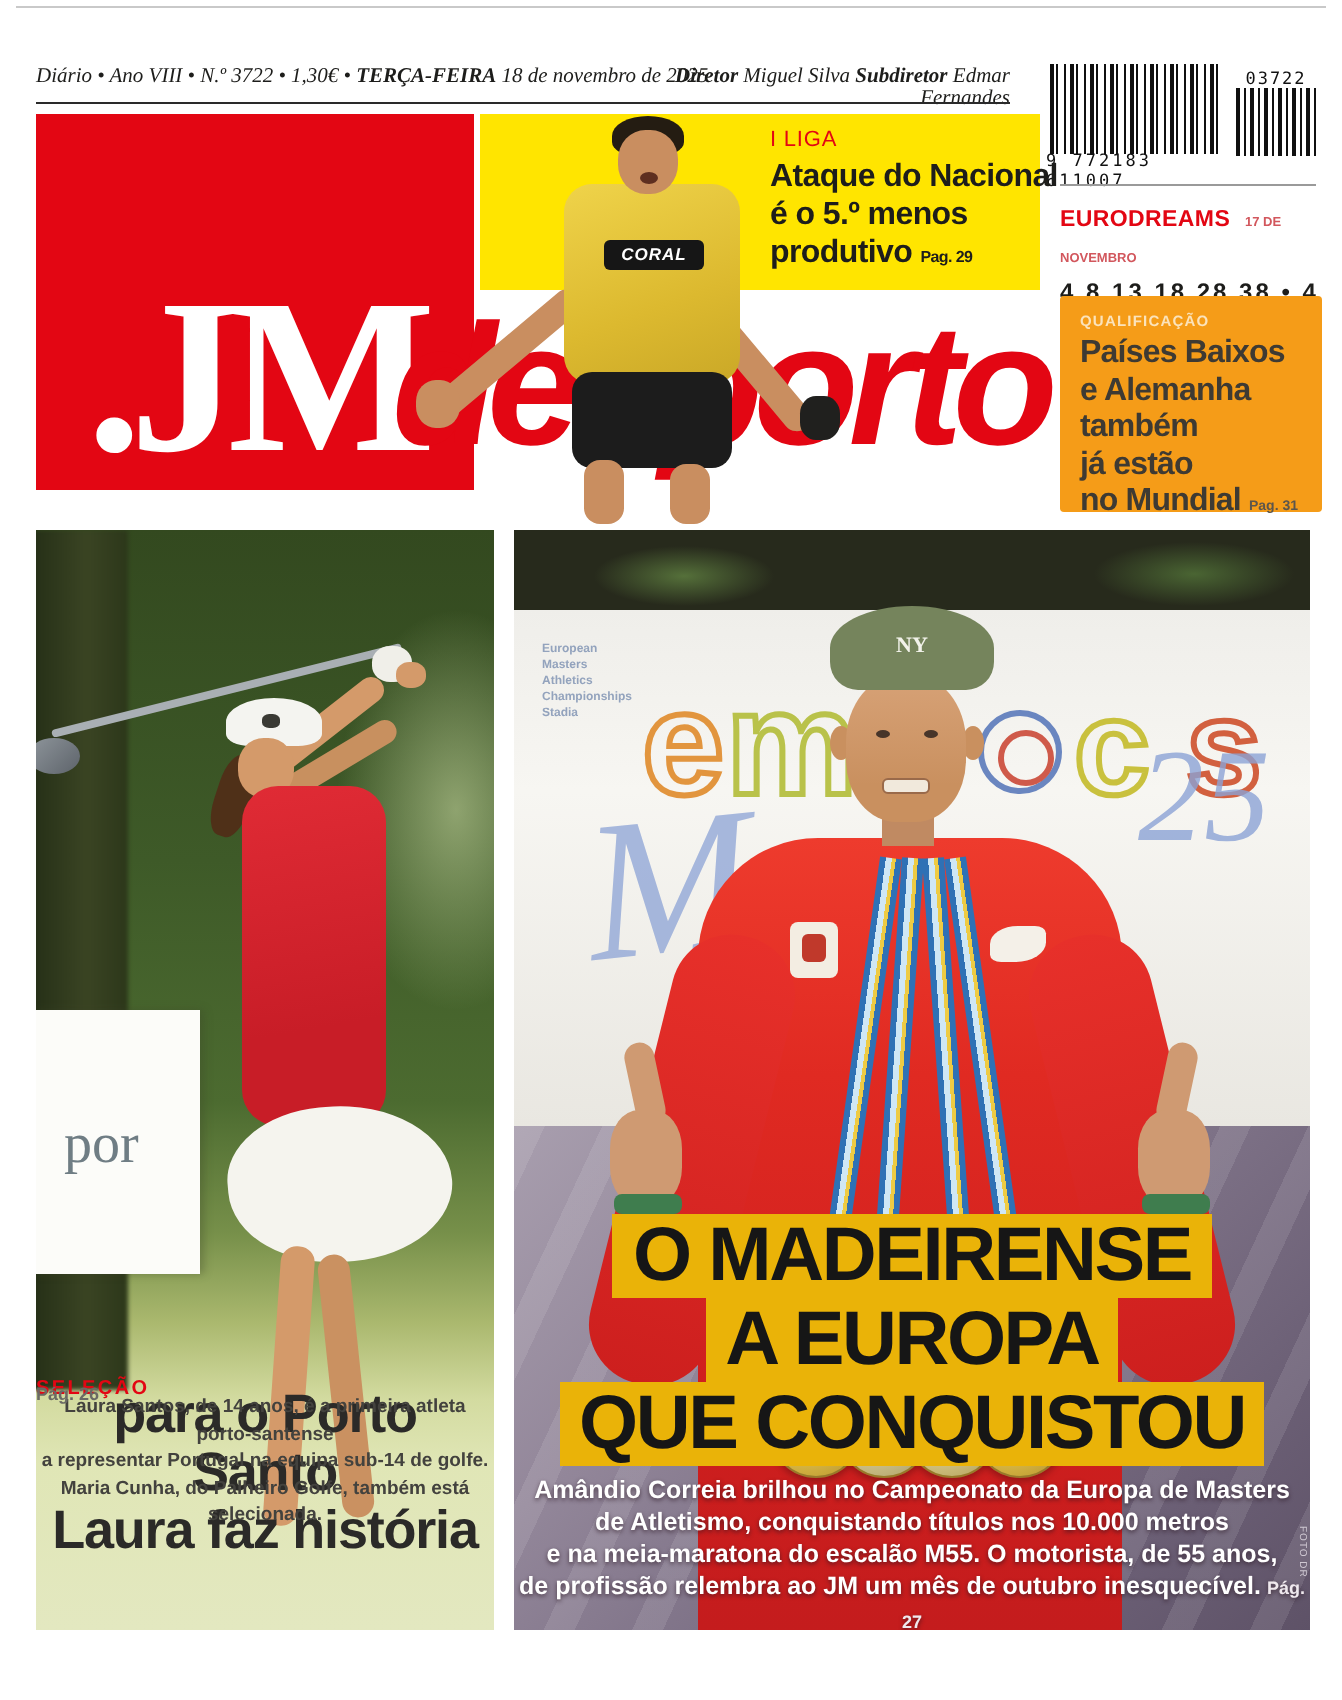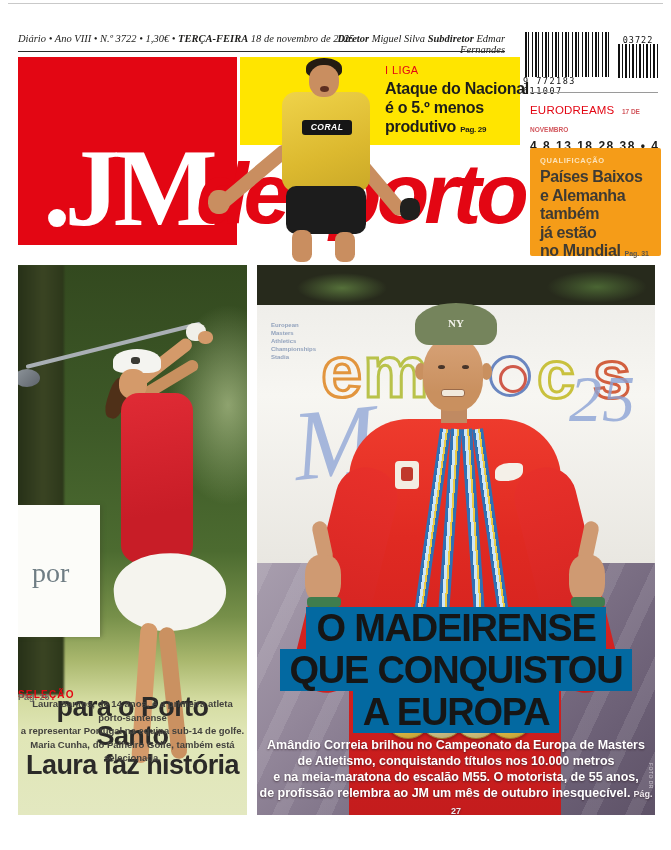--- a/index.html
+++ b/index.html
@@ -19,21 +19,21 @@
   .barcode-main { position:absolute; left:525px; top:32px; width:86px; height:45px;
     background:repeating-linear-gradient(90deg,#101010 0 2px,#fff 2px 3px,#101010 3px 4px,#fff 4px 7px,#101010 7px 8px,#fff 8px 10px); }
   .barcode-digits { position:absolute; left:523px; top:76px; width:90px; font-family:"DejaVu Sans Mono", monospace; font-size:8.5px; color:#111; letter-spacing:1.5px; }
   .barcode-supp { position:absolute; left:618px; top:44px; width:40px; height:34px;
     background:repeating-linear-gradient(90deg,#101010 0 2px,#fff 2px 4px,#101010 4px 5px,#fff 5px 7px); }
   .barcode-supp-digits { position:absolute; left:618px; top:35px; width:40px; text-align:center; font-family:"DejaVu Sans Mono", monospace; font-size:8.5px; color:#111; letter-spacing:1px; }
   .barcode-rule { position:absolute; left:530px; top:92px; width:128px; height:1px; background:#9a9a9a; }
 
   
   .eurodreams { position:absolute; left:530px; top:100px; width:135px; }
-  .ed-title { font-size:11.5px; font-weight:normal; color:#e30613; letter-spacing:0.2px; display:inline;margin-top:12px; }
+  .ed-title { font-size:11.5px; font-weight:bold; color:#e30613; letter-spacing:0.2px; display:inline;margin-top:12px; }
   .ed-date { font-size:6.5px; font-weight:bold; color:#d2575d; display:inline; margin-left:3px; }
   .ed-numbers { margin-top:3px; font-size:12px; font-weight:bold; color:#1d1d1b; letter-spacing:1.5px; }
 
   
   .orange-box { position:absolute; left:530px; top:148px; width:131px; height:108px; background:#f59c18; border-radius:2px; padding:8px 6px 0 10px; }
   .q-kicker { font-size:7.5px; font-weight:bold; color:#fbe3bb; letter-spacing:0.6px; margin-bottom:3px; }
   .q-line { font-size:16px; line-height:18.5px; font-weight:bold; color:#3e3a33; letter-spacing:-0.4px; white-space:nowrap; }
   .q-page { font-size:7px; font-weight:bold; color:#5c564c; letter-spacing:0; }
 
   
@@ -146,21 +146,21 @@
   .a-rib4 { left:215px; transform:rotate(-8deg); }
   .a-medal { width:46px; height:46px; top:428px; border-radius:50%; border:1px solid #98792a;
     background:radial-gradient(circle at 35% 30%,#f5e08a,#d9b845 55%,#b2902c); box-shadow:0 2px 3px rgba(0,0,0,0.25); }
   .a-med1 { left:128px; }
   .a-med2 { left:162px; background:radial-gradient(circle at 35% 30%,#efe6c2,#cfc189 55%,#a59a62); }
   .a-med3 { left:196px; background:radial-gradient(circle at 35% 30%,#efe6c2,#d3c382 55%,#ab9b55); }
   .a-med4 { left:230px; }
 
   .headline { position:absolute; left:0; right:0; top:342px; text-align:center; z-index:6; }
   .hl-row { position:static !important; }
-  .hl-line { position:static !important; display:inline-block; background:#0369a1; color:#161616; font-weight:bold; font-size:38px; line-height:42px; letter-spacing:-1.2px; padding:0 10px; }
+  .hl-line { position:static !important; display:inline-block; background:#eab308; color:#161616; font-weight:bold; font-size:38px; line-height:42px; letter-spacing:-1.2px; padding:0 10px; }
   .lead { position:absolute; left:0; right:0; top:472px; text-align:center; z-index:6;
     color:#fff; font-weight:bold; font-size:12.5px; line-height:16px; text-shadow:0 1px 2px rgba(40,20,30,0.65); }
   .lead .lead-line { position:static !important; display:block; }
   .lead-page { font-size:9px; font-weight:bold; color:#efe9ee; margin-left:3px; }
   .a-credit { right:1px; top:498px; writing-mode:vertical-rl; font-size:5px; color:#cfc8d2; letter-spacing:0.5px; }
 </style>
 </head>
 <body>
 
 <div id="page">
@@ -300,22 +300,22 @@
     <div class="a-face"></div>
     <div class="a-eye1"></div>
     <div class="a-eye2"></div>
     <div class="a-teeth"></div>
     <div class="a-cap">
       <div class="a-cap-logo">NY</div>
     </div>
 
     <div class="headline">
       <div class="hl-row"><span class="hl-line">O MADEIRENSE</span></div>
+      <div class="hl-row"><span class="hl-line">A EUROPA</span></div>
       <div class="hl-row"><span class="hl-line">QUE CONQUISTOU</span></div>
-      <div class="hl-row"><span class="hl-line">A EUROPA</span></div>
     </div>
     <div class="lead">
       <span class="lead-line">Amândio Correia brilhou no Campeonato da Europa de Masters</span>
       <span class="lead-line">de Atletismo, conquistando títulos nos 10.000 metros</span>
       <span class="lead-line">e na meia-maratona do escalão M55. O motorista, de 55 anos,</span>
       <span class="lead-line"><span style="position:static">de profissão relembra ao JM um mês de outubro inesquecível.</span><span class="lead-page" style="position:static">Pág. 27</span></span>
     </div>
     <div class="a-credit">FOTO DR</div>
   </div>
 

